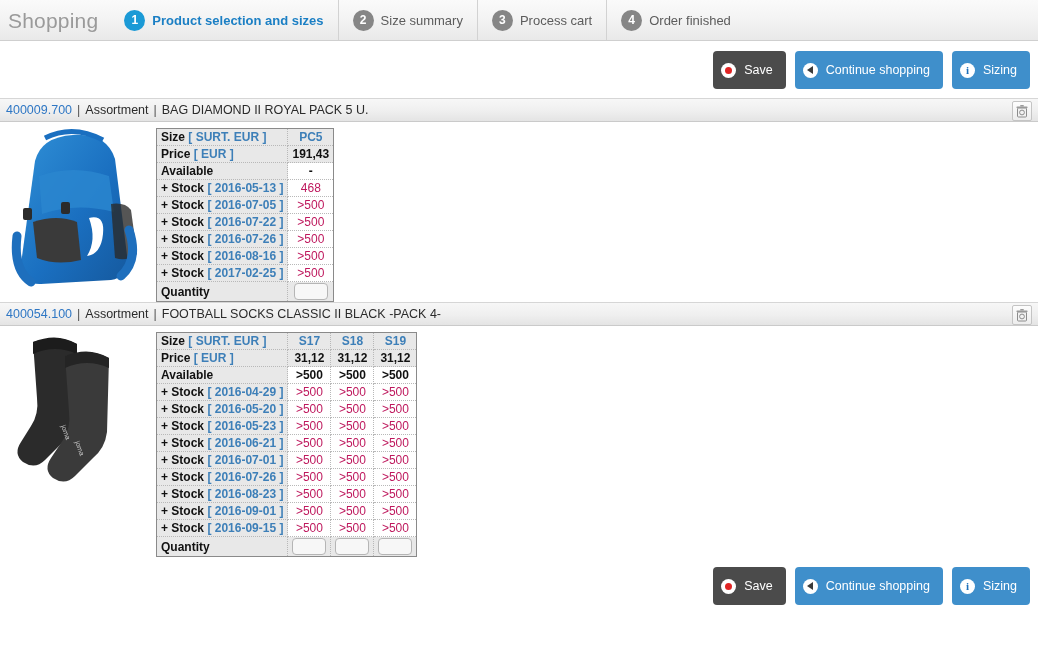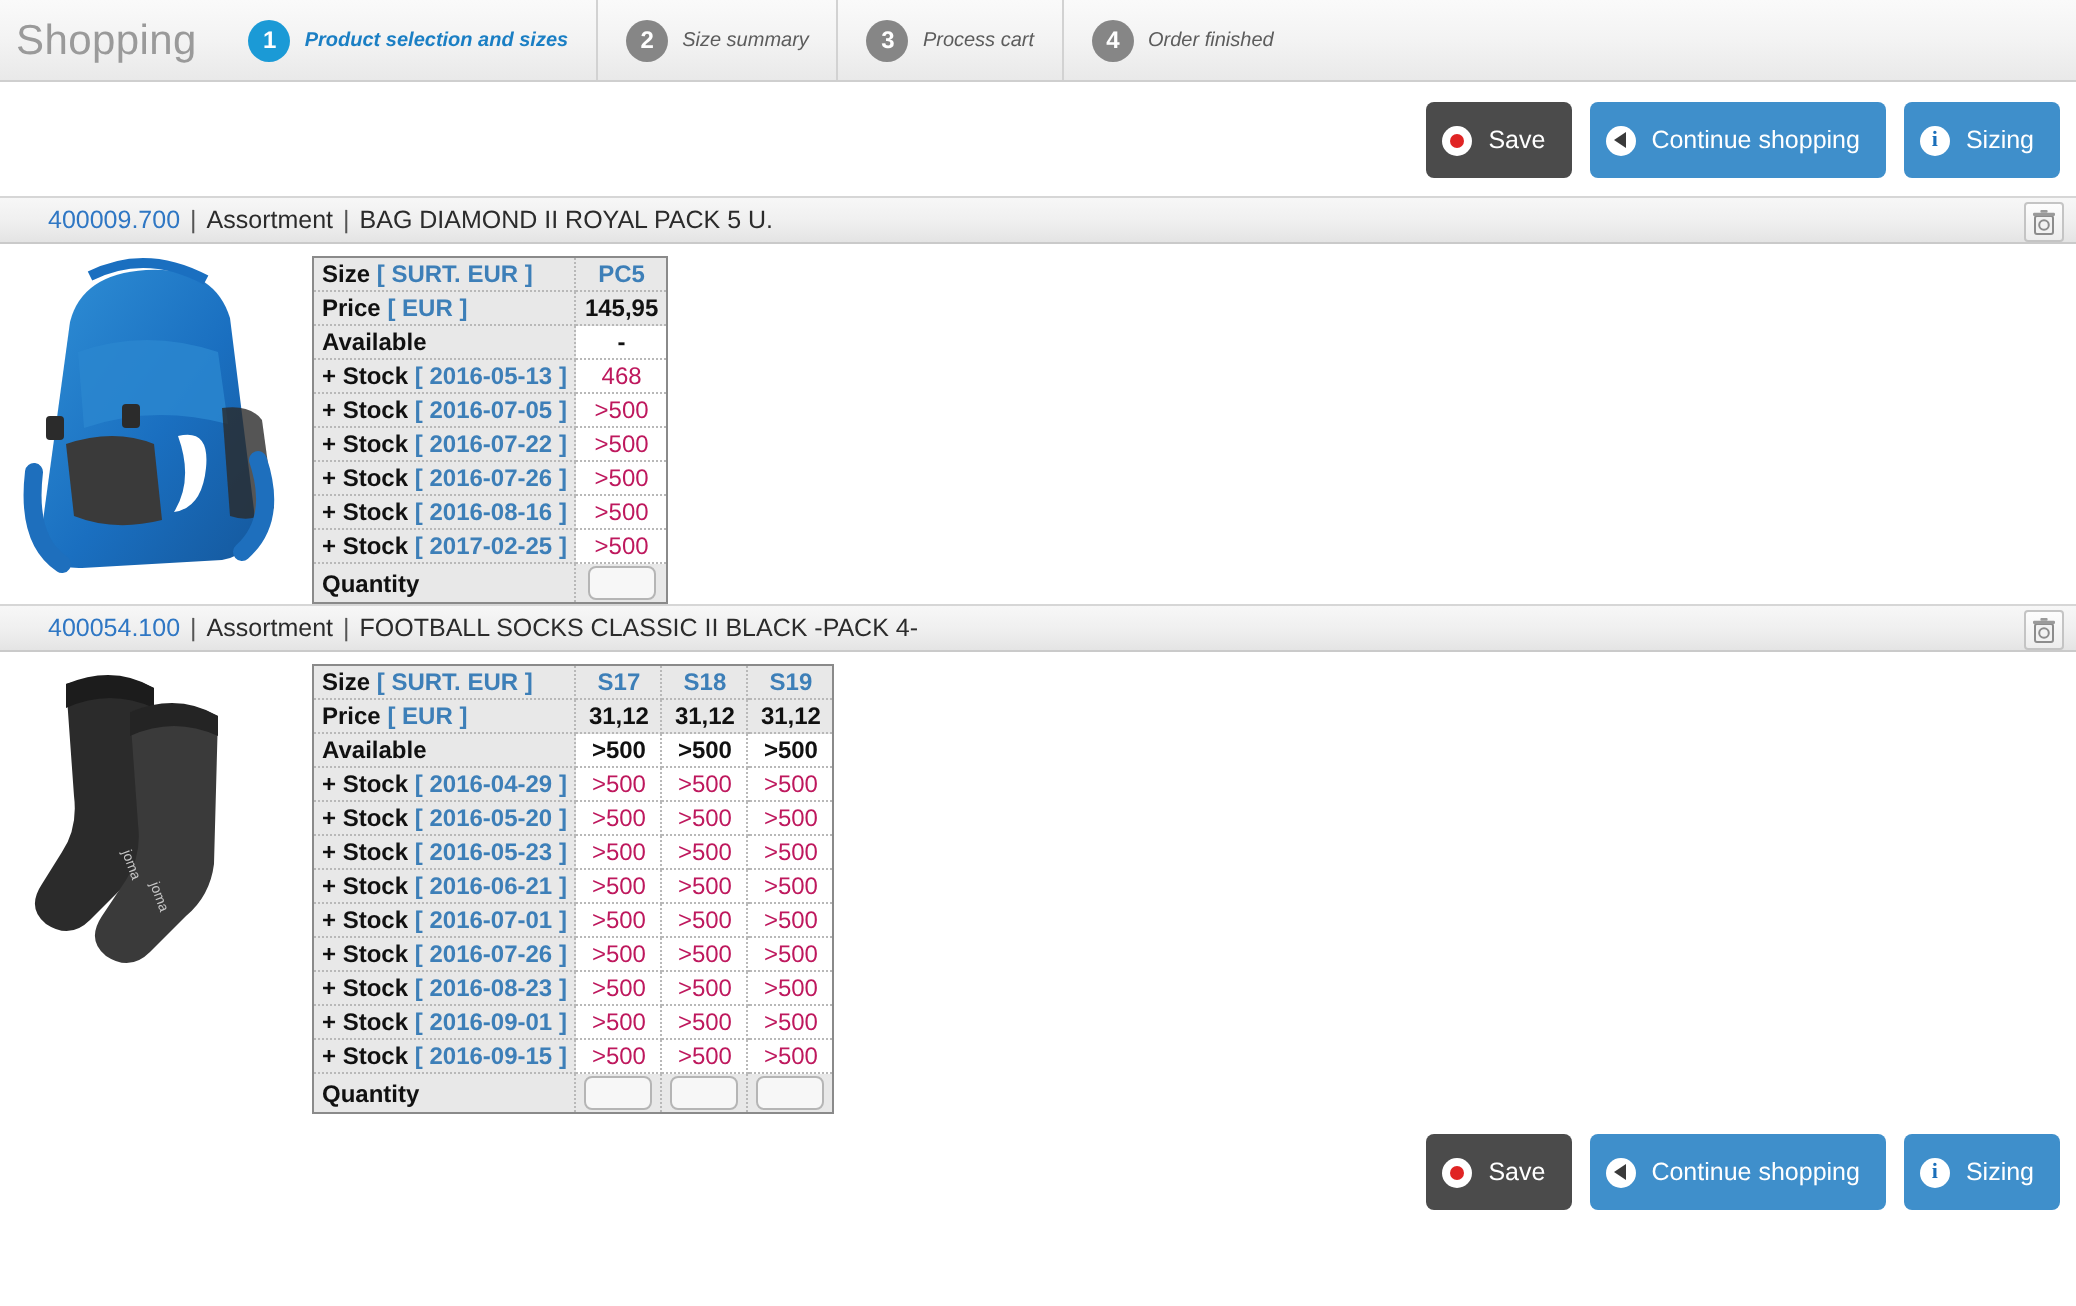--- a/index.html
+++ b/index.html
@@ -46,21 +46,21 @@
     font-size: 12px;
     font-weight: bold;
     display: flex;
     align-items: center;
     justify-content: center;
     margin-right: 7px;
     flex: none;
   }
   .step.active .step-circle { background: #1b9ad6; }
   .step.inactive .step-circle { background: #868686; }
-  .step-label { font-size: 10px; white-space: nowrap; font-style: italic; }
+  .step-label { font-size: 13px; white-space: nowrap; }
   .step.active .step-label { color: #1b7fc4; font-weight: bold; }
   .step.inactive .step-label { color: #5c5c5c; }
 
   
   .toolbar {
     display: flex;
     justify-content: flex-end;
     align-items: center;
     gap: 9px;
     padding: 10px 8px 9px 0;
@@ -109,21 +109,21 @@
   
   .product-header {
     position: relative;
     width: 1038px;
     height: 24px;
     background: linear-gradient(to bottom, #f7f7f7 0%, #efefef 55%, #e4e4e4 100%);
     border-top: 1px solid #d6d6d6;
     border-bottom: 1px solid #cacaca;
     display: flex;
     align-items: center;
-    padding-left: 24px;
+    padding-left: 6px;
     font-size: 12.5px;
     color: #2b2b2b;
   }
   .ph-code { color: #2f77c4; }
   .ph-sep { color: #555; padding: 0 5px; }
   .ph-type { color: #2b2b2b; }
   .trash-btn {
     position: absolute;
     right: 6px; top: 2px;
     width: 20px; height: 20px;
@@ -294,21 +294,21 @@
         </div>
         <div class="size-table-wrap">
           <table class="size-table">
             <tbody>
               <tr>
                 <td class="lbl"><span>Size</span> <span class="blue"><span>[</span> <span>SURT. EUR</span> <span>]</span></span></td>
                 <td class="hdr-size">PC5</td>
               </tr>
               <tr>
                 <td class="lbl"><span>Price</span> <span class="blue"><span>[</span> <span>EUR</span> <span>]</span></span></td>
-                <td class="val">145,95</td>
+                <td class="val">191,43</td>
               </tr>
               <tr>
                 <td class="lbl"><span>Available</span></td>
                 <td class="val-white">-</td>
               </tr>
               <tr>
                 <td class="lbl"><span>+ Stock</span> <span class="blue"><span>[</span> <span>2016-05-13</span> <span>]</span></span></td>
                 <td class="val-stock">468</td>
               </tr>
               <tr>

